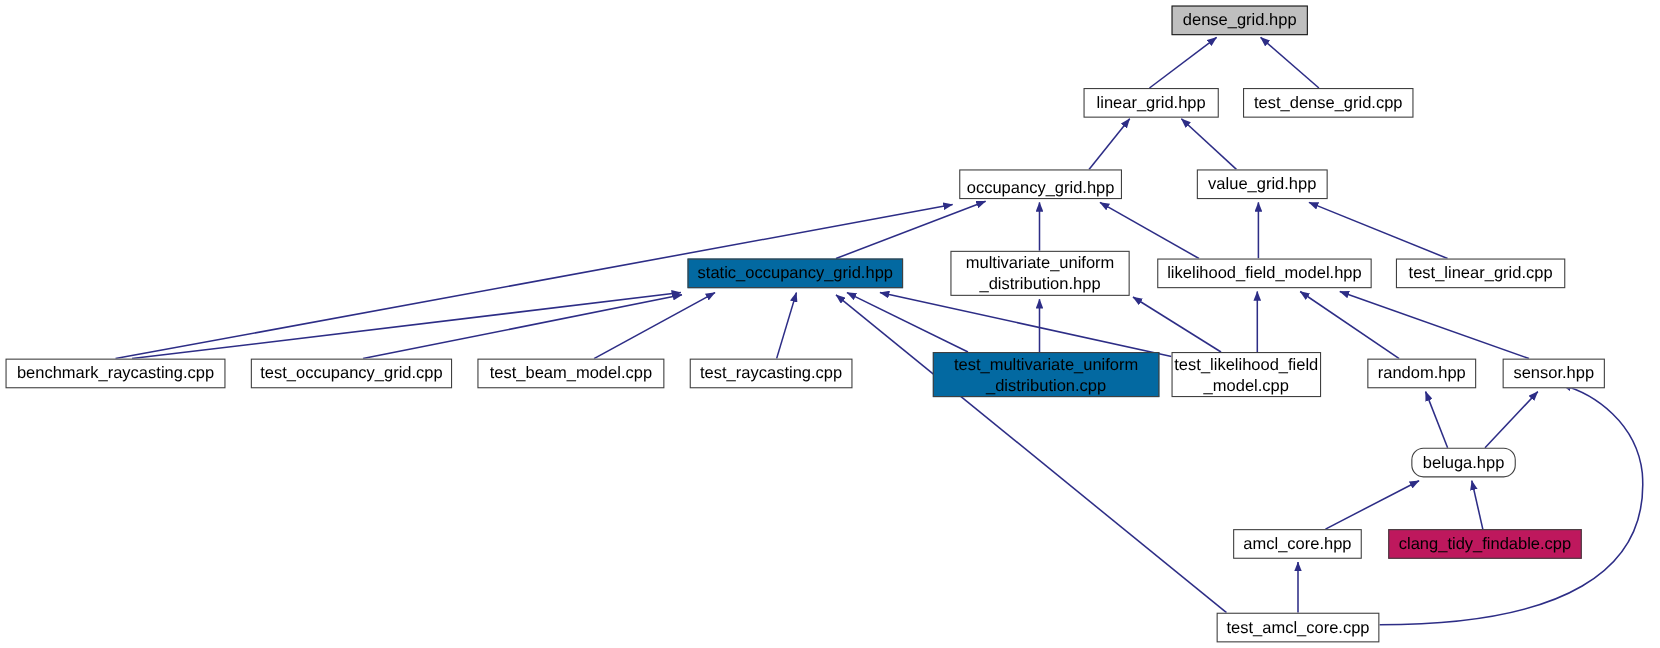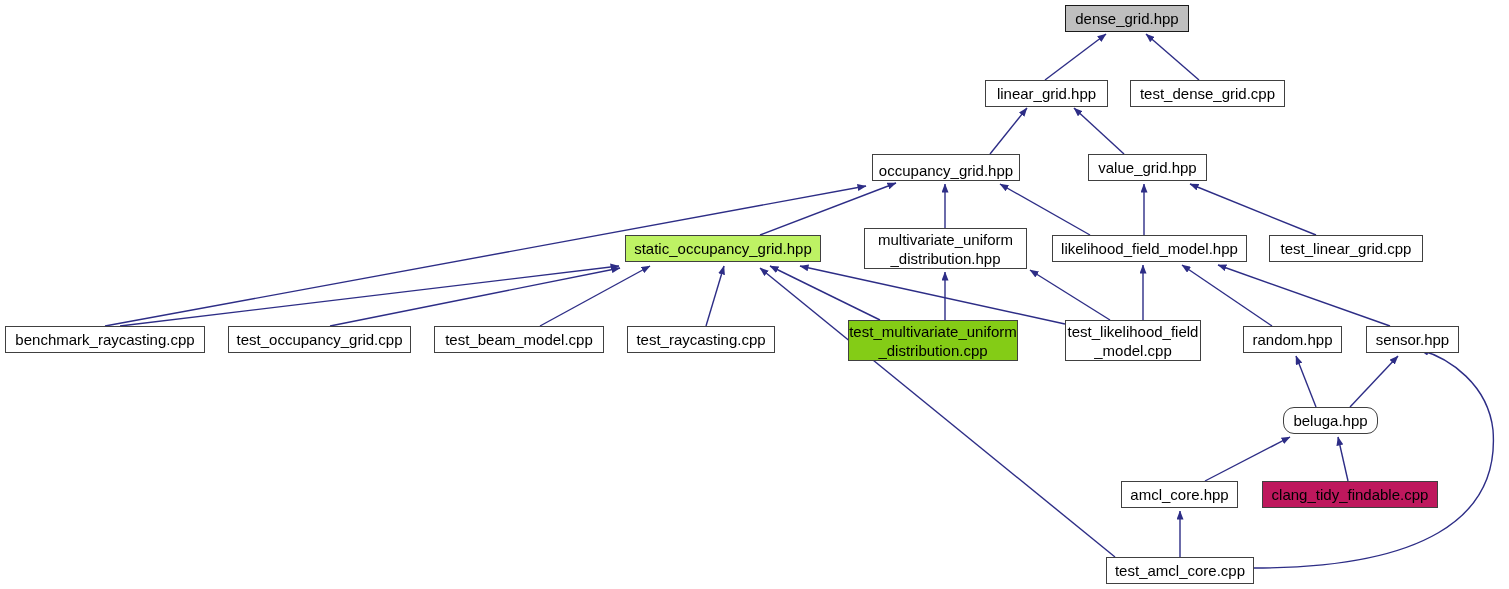--- a/index.html
+++ b/index.html
@@ -86,30 +86,30 @@
         <path d="M 1180,557 L 1180,511" fill="none" stroke="#2d2d86" stroke-width="1.4" marker-end="url(#arrowhead)"></path>
         <path d="M 1254,568 C 1420,568 1500,520 1493,430 C 1488,385 1450,358 1420,350" fill="none" stroke="#2d2d86" stroke-width="1.4" marker-end="url(#arrowhead)"></path>
       </g>
   </svg>
   <div id="nodes-layer">
       <div class="node root" style="left: 1065px; top: 5px; width: 124px; height: 27px; background: rgb(191, 191, 191); border-color: rgb(26, 26, 26); color: rgb(0, 0, 0); align-items: center;"><span class="node-label">dense_grid.hpp</span></div>
       <div class="node" style="left: 985px; top: 80px; width: 123px; height: 27px; background: rgb(255, 255, 255); border-color: rgb(64, 64, 64); color: rgb(0, 0, 0);"><span class="node-label">linear_grid.hpp</span></div>
       <div class="node" style="left: 1130px; top: 80px; width: 155px; height: 27px; background: rgb(255, 255, 255); border-color: rgb(64, 64, 64); color: rgb(0, 0, 0);"><span class="node-label">test_dense_grid.cpp</span></div>
       <div class="node" style="left: 872px; top: 154px; width: 148px; height: 27px; background: rgb(255, 255, 255); border-color: rgb(64, 64, 64); color: rgb(0, 0, 0); align-items: flex-end;"><span class="node-label">occupancy_grid.hpp</span></div>
       <div class="node" style="left: 1088px; top: 154px; width: 119px; height: 27px; background: rgb(255, 255, 255); border-color: rgb(64, 64, 64); color: rgb(0, 0, 0);"><span class="node-label">value_grid.hpp</span></div>
-      <div class="node" style="left: 625px; top: 235px; width: 196px; height: 27px; background: #bef264; border-color: rgb(64, 64, 64); color: rgb(0, 0, 0);"><span class="node-label">static_occupancy_grid.hpp</span></div>
+      <div class="node" style="left: 625px; top: 235px; width: 196px; height: 27px; background: #0369a1; border-color: rgb(64, 64, 64); color: rgb(0, 0, 0);"><span class="node-label">static_occupancy_grid.hpp</span></div>
       <div class="node" style="left: 864px; top: 228px; width: 163px; height: 41px; background: rgb(255, 255, 255); border-color: rgb(64, 64, 64); color: rgb(0, 0, 0);"><span class="node-label">multivariate_uniform
 _distribution.hpp</span></div>
       <div class="node" style="left: 1052px; top: 235px; width: 195px; height: 27px; background: rgb(255, 255, 255); border-color: rgb(64, 64, 64); color: rgb(0, 0, 0);"><span class="node-label">likelihood_field_model.hpp</span></div>
       <div class="node" style="left: 1269px; top: 235px; width: 154px; height: 27px; background: rgb(255, 255, 255); border-color: rgb(64, 64, 64); color: rgb(0, 0, 0);"><span class="node-label">test_linear_grid.cpp</span></div>
       <div class="node" style="left: 5px; top: 326px; width: 200px; height: 27px; background: rgb(255, 255, 255); border-color: rgb(64, 64, 64); color: rgb(0, 0, 0);"><span class="node-label">benchmark_raycasting.cpp</span></div>
       <div class="node" style="left: 228px; top: 326px; width: 183px; height: 27px; background: rgb(255, 255, 255); border-color: rgb(64, 64, 64); color: rgb(0, 0, 0);"><span class="node-label">test_occupancy_grid.cpp</span></div>
       <div class="node" style="left: 434px; top: 326px; width: 170px; height: 27px; background: rgb(255, 255, 255); border-color: rgb(64, 64, 64); color: rgb(0, 0, 0);"><span class="node-label">test_beam_model.cpp</span></div>
       <div class="node" style="left: 627px; top: 326px; width: 148px; height: 27px; background: rgb(255, 255, 255); border-color: rgb(64, 64, 64); color: rgb(0, 0, 0);"><span class="node-label">test_raycasting.cpp</span></div>
-      <div class="node" style="left: 848px; top: 320px; width: 170px; height: 41px; background: #84cc16; border-color: rgb(64, 64, 64); color: rgb(0, 0, 0);"><span class="node-label">test_multivariate_uniform
+      <div class="node" style="left: 848px; top: 320px; width: 206px; height: 41px; background: #0369a1; border-color: rgb(64, 64, 64); color: rgb(0, 0, 0);"><span class="node-label">test_multivariate_uniform
 _distribution.cpp</span></div>
       <div class="node" style="left: 1065px; top: 320px; width: 136px; height: 41px; background: rgb(255, 255, 255); border-color: rgb(64, 64, 64); color: rgb(0, 0, 0);"><span class="node-label">test_likelihood_field
 _model.cpp</span></div>
       <div class="node" style="left: 1243px; top: 326px; width: 99px; height: 27px; background: rgb(255, 255, 255); border-color: rgb(64, 64, 64); color: rgb(0, 0, 0);"><span class="node-label">random.hpp</span></div>
       <div class="node" style="left: 1366px; top: 326px; width: 93px; height: 27px; background: rgb(255, 255, 255); border-color: rgb(64, 64, 64); color: rgb(0, 0, 0);"><span class="node-label">sensor.hpp</span></div>
       <div class="node" style="left: 1283px; top: 407px; width: 95px; height: 27px; background: rgb(255, 255, 255); border-color: rgb(64, 64, 64); color: rgb(0, 0, 0); border-radius: 11px;"><span class="node-label">beluga.hpp</span></div>
       <div class="node" style="left: 1121px; top: 481px; width: 117px; height: 27px; background: rgb(255, 255, 255); border-color: rgb(64, 64, 64); color: rgb(0, 0, 0);"><span class="node-label">amcl_core.hpp</span></div>
       <div class="node" style="left: 1262px; top: 481px; width: 176px; height: 27px; background: #be185d; border-color: rgb(64, 64, 64); color: rgb(0, 0, 0);"><span class="node-label">clang_tidy_findable.cpp</span></div>
       <div class="node" style="left: 1106px; top: 557px; width: 148px; height: 27px; background: rgb(255, 255, 255); border-color: rgb(64, 64, 64); color: rgb(0, 0, 0);"><span class="node-label">test_amcl_core.cpp</span></div>
     </div>

